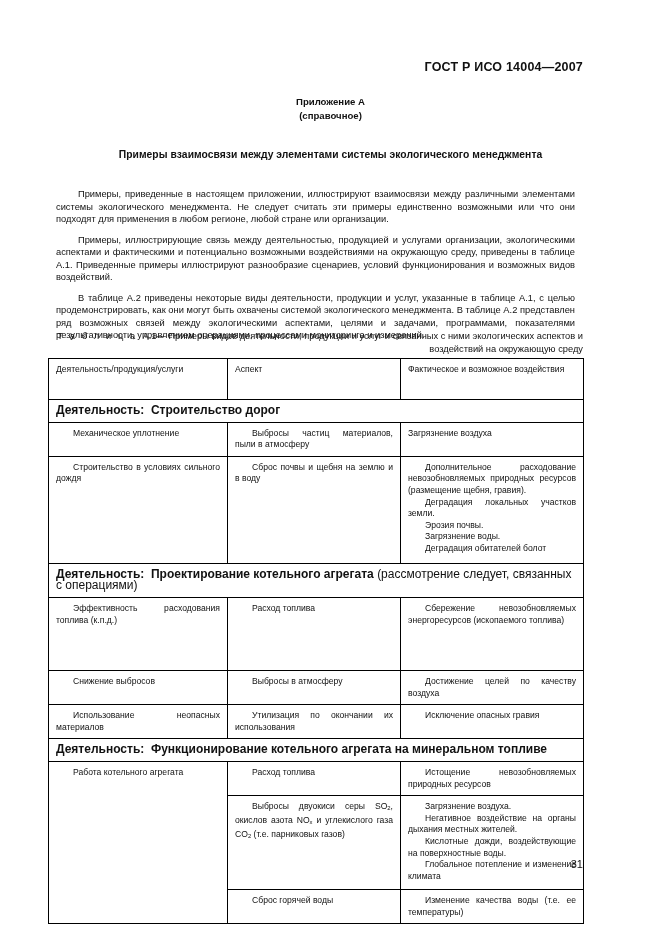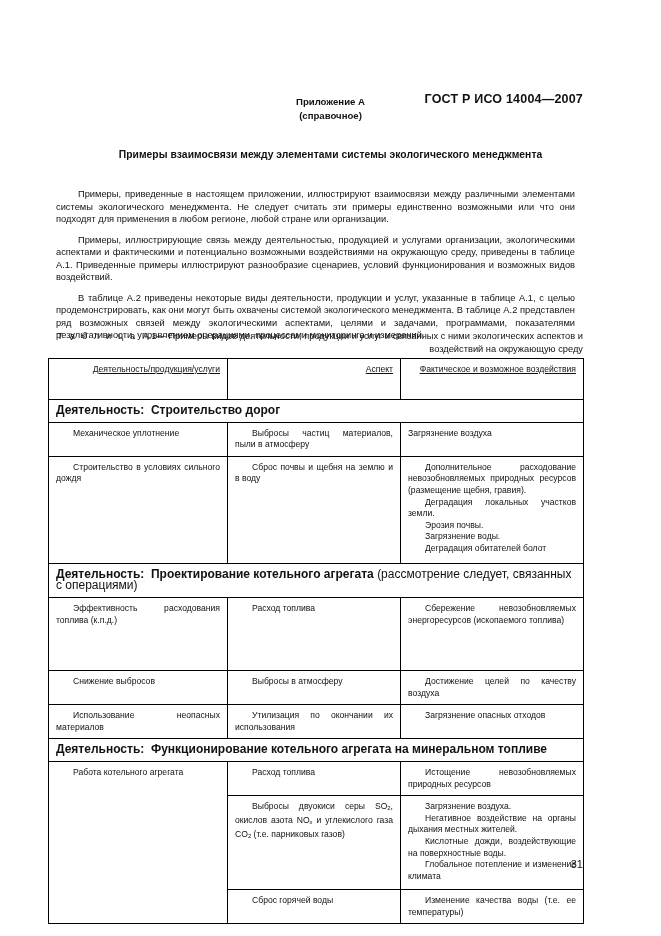--- a/index.html
+++ b/index.html
@@ -23,21 +23,20 @@
     background: #fff;
   }
   .gost-header {
     position: absolute;
     top: 60px;
     right: 78px;
     font-size: 12.5px;
     font-weight: bold;
     letter-spacing: 0.2px;
     white-space: nowrap;
-    margin-top: 32px;
   }
   .annex-block {
     position: absolute;
     top: 95px;
     left: 0;
     width: 661px;
     text-align: center;
     font-size: 9.6px;
     font-weight: bold;
     line-height: 14px;
@@ -96,26 +95,25 @@
     border: 1px solid #000;
     vertical-align: top;
     padding: 5px 7px 5px 7px;
     line-height: 11.6px;
   }
   col.c1 { width: 179px; }
   col.c2 { width: 173px; }
   col.c3 { width: 183px; }
 
   td.header-cell {
-    text-align: right;
+    text-align: left;
     vertical-align: middle;
     height: 30px;
     padding: 4px 6px;
     border-bottom: 2px solid #000;
-    text-decoration: underline;
   }
   td.group-cell {
     border-bottom: 2px solid #000;
     border-top: 2px solid #000;
     padding: 5px 7px 5px 14px;
     font-size: 12px;
   }
   td.group-cell b { font-weight: bold; }
   td.group-cell .normal { font-weight: normal; }
 
@@ -208,21 +206,21 @@
         <td class="ind jst">Сбережение невозобновляемых энергоресурсов (ископаемого топлива)</td>
       </tr>
       <tr>
         <td class="ind">Снижение выбросов</td>
         <td class="ind">Выбросы в атмосферу</td>
         <td class="ind jst">Достижение целей по качеству воздуха</td>
       </tr>
       <tr>
         <td class="ind jst">Использование неопасных материалов</td>
         <td class="ind jst">Утилизация по окончании их использования</td>
-        <td class="ind">Загрязнение опасных отходов</td>
+        <td class="ind">Исключение опасных гравия</td>
       </tr>
 
       <tr>
         <td class="group-cell" colspan="3">
           <b>Деятельность:</b>
           <b>&nbsp;</b><b>Функционирование котельного агрегата на минеральном топливе</b><span class="normal"></span>
         </td>
       </tr>
       <tr>
         <td class="ind" rowspan="3">Работа котельного агрегата</td>

